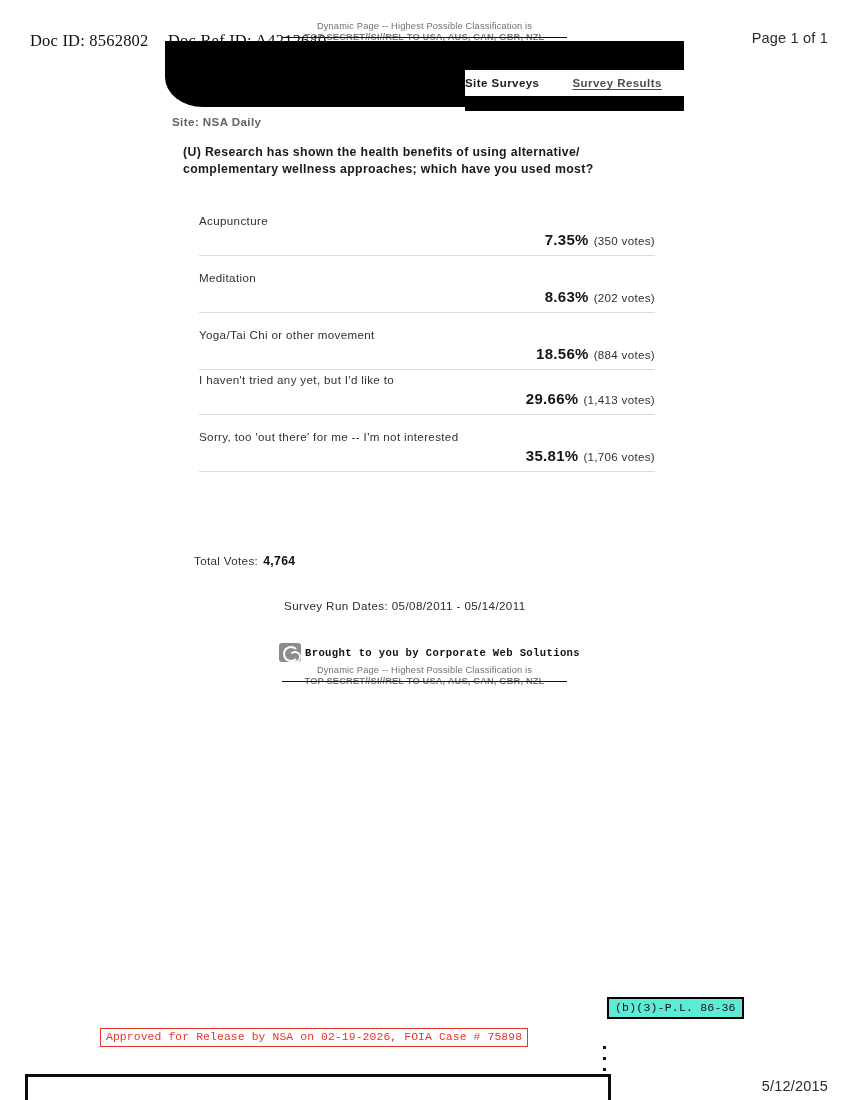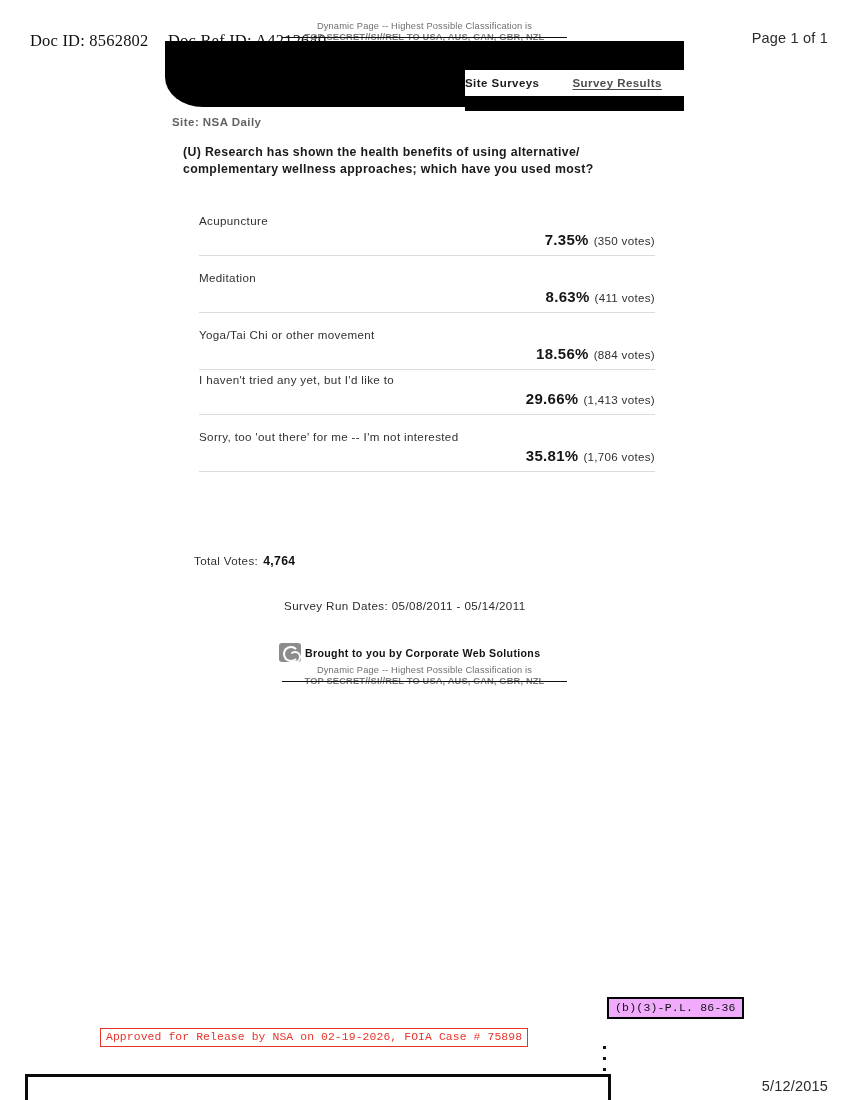--- a/index.html
+++ b/index.html
@@ -250,30 +250,31 @@
     width: 8px; height: 8px;
     border: 2.4px solid #ffffff;
     border-radius: 50%;
     border-left-color: transparent;
   }
   .brought-text {
     font-size: 10.6px;
     font-weight: bold;
     color: #131313;
     letter-spacing: 0.35px;
+    font-family: Liberation Mono, monospace;
   }
 
   
   .exemption-box {
     position: absolute;
     left: 607px;
     top: 997px;
     border: 2.2px solid #000;
     padding: 2px 6px 3px 6px;
-    background: #f0abfc;
+    background: #5eead4;
     font-family: "Liberation Mono", monospace;
     font-size: 11.5px;
     color: #111;
     letter-spacing: 0.2px;
     white-space: nowrap;
   }
   .release-stamp {
     position: absolute;
     left: 100px;
     top: 1028px;
@@ -347,21 +348,21 @@
 <div class="results">
   <div class="result-row">
     <div class="r-label">Acupuncture</div>
     <div class="r-values">
       <span class="r-pct">7.35%</span><span class="r-votes">(350 votes)</span>
     </div>
   </div>
   <div class="result-row" style="margin-top:14px;">
     <div class="r-label">Meditation</div>
     <div class="r-values">
-      <span class="r-pct">8.63%</span><span class="r-votes">(411 votes)</span>
+      <span class="r-pct">8.63%</span><span class="r-votes">(202 votes)</span>
     </div>
   </div>
   <div class="result-row" style="margin-top:14px;">
     <div class="r-label">Yoga/Tai Chi or other movement</div>
     <div class="r-values">
       <span class="r-pct">18.56%</span><span class="r-votes">(884 votes)</span>
     </div>
   </div>
   <div class="result-row" style="margin-top:2px;">
     <div class="r-label">I haven't tried any yet, but I'd like to</div>

